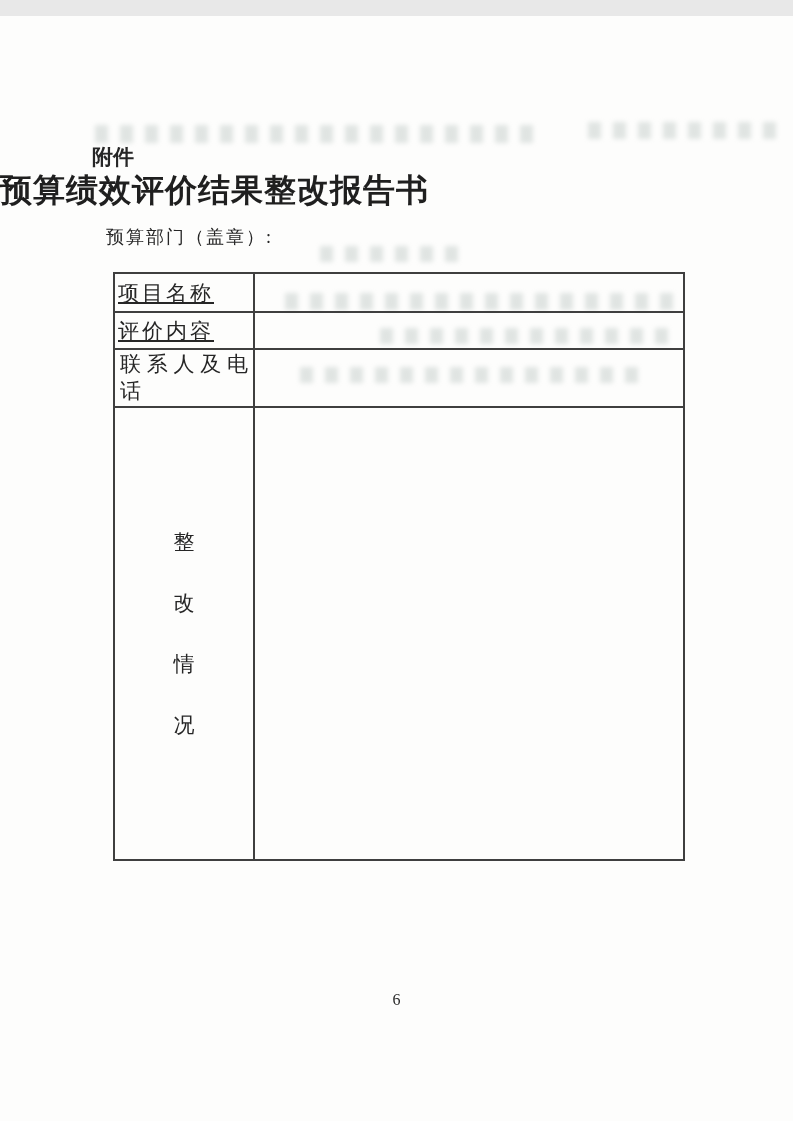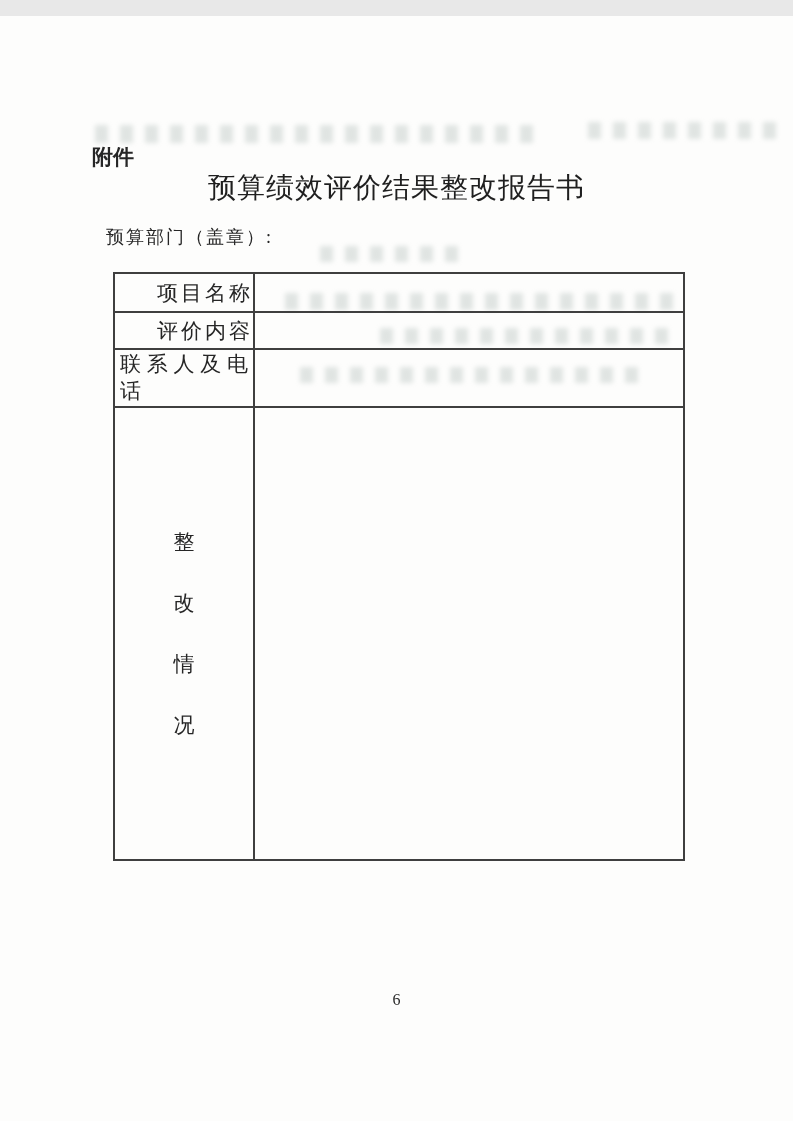--- a/index.html
+++ b/index.html
@@ -34,23 +34,23 @@
     font-weight: 700;
     color: #262626;
   }
 
   .title {
     position: absolute;
     left: 0;
     top: 153px;
     width: 100%;
     margin: 0;
-    text-align: center;
-    font-size: 28px;
-    font-weight: 400;
+    text-align: left;
+    font-size: 32px;
+    font-weight: 700;
     letter-spacing: 1px;
     color: #1f1f1f;
   }
 
   .dept {
     position: absolute;
     left: 106px;
     top: 209px;
     font-size: 18px;
     letter-spacing: 2px;
@@ -74,23 +74,24 @@
     background: transparent;
   }
   col.c-label { width: 140px; }
   col.c-value { width: 430px; }
   tr.r1 { height: 39px; }
   tr.r2 { height: 37px; }
   tr.r3 { height: 55px; }
   tr.r4 { height: 453px; }
 
   td.label-center {
-    text-align: right;
+    text-align: left;
     letter-spacing: 3px;
     text-indent: 3px;
+    text-decoration: underline;
   }
 
   td.label-wrap { vertical-align: middle; }
   .wrap-box { padding: 1px 5px; line-height: 27px; }
   .just-line { display: flex; justify-content: space-between; }
 
   .vertical-label {
     display: flex;
     flex-direction: column;
     align-items: center;

